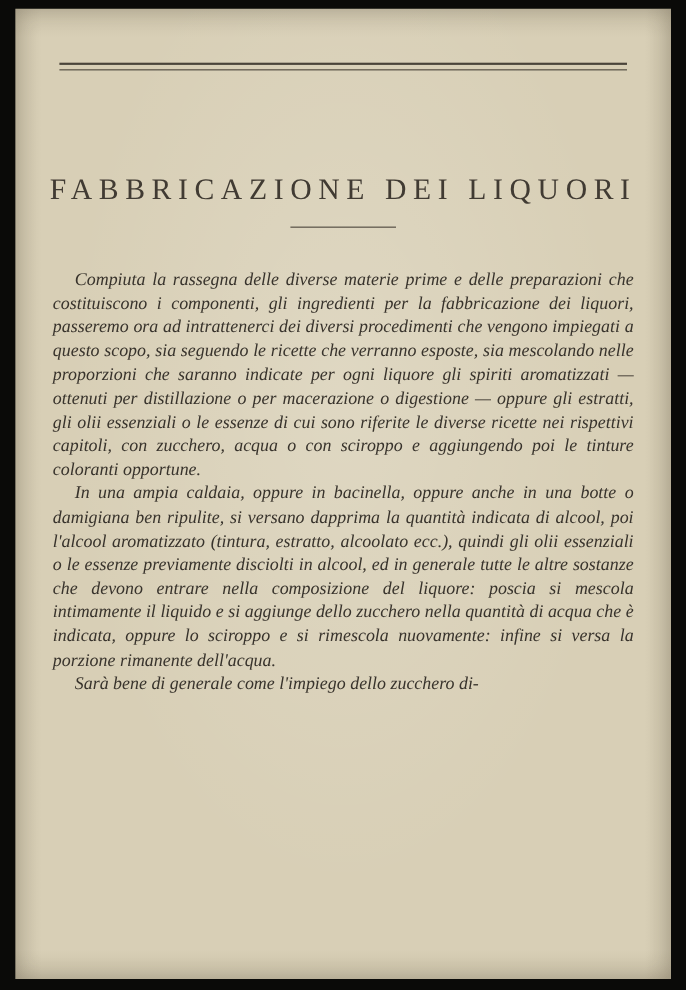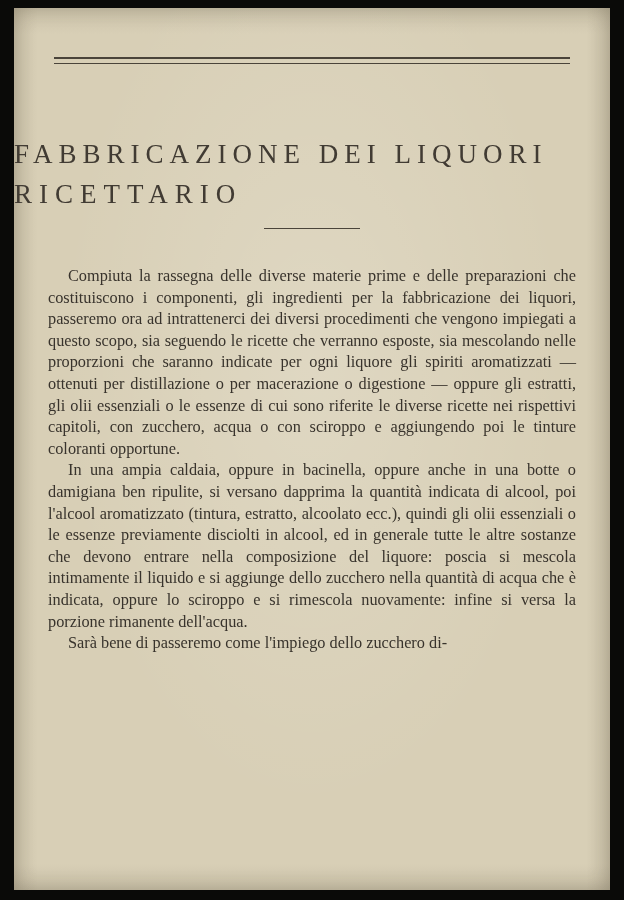--- a/index.html
+++ b/index.html
@@ -33,22 +33,22 @@
     box-shadow: inset 0 0 18px rgba(60,50,35,0.25);
     color: #3b352e;
   }
   .top-double-rule {
     margin: 49px 40px 0 40px;
     height: 4px;
     border-top: 2px solid #4a443a;
     border-bottom: 1px solid #4a443a;
   }
   .title-block {
-    margin-top: 70px;
-    text-align: left;
+    margin-top: 88px;
+    text-align: center;
     color: #413b33;
     font-family: Liberation Serif, serif;
   }
   .title-line-1 {
     font-size: 27px;
     letter-spacing: 6px;
     line-height: 40px;
     white-space: nowrap;
   }
   .title-line-2 {
@@ -63,40 +63,40 @@
     border-top: 1.5px solid #4a443a;
     margin: 14px auto 0 auto;
   }
   .body-text {
     margin-top: 36px;
     padding: 0 34px;
     font-size: 16.3px;
     line-height: 21.6px;
     text-align: justify;
     color: #38332c;
+    font-style: italic;
   }
   .body-text p {
     margin: 0;
     text-indent: 20px;
   }
 </style>
 </head>
 <body>
 
 <div class="scan-frame"></div>
 
 <div class="book-page">
 
   <div class="top-double-rule"></div>
 
   <div class="title-block">
     <div class="title-line-1">FABBRICAZIONE DEI LIQUORI</div>
-    <div class="title-line-2">RICETTARIO</div>
     <div class="title-divider"></div>
   </div>
 
   <div class="body-text">
     <p>Compiuta la rassegna delle diverse materie prime e delle preparazioni che costituiscono i componenti, gli ingredienti per la fabbricazione dei liquori, passeremo ora ad intrattenerci dei diversi procedimenti che vengono impiegati a questo scopo, sia seguendo le ricette che verranno esposte, sia mescolando nelle proporzioni che saranno indicate per ogni liquore gli spiriti aromatizzati — ottenuti per distillazione o per macerazione o digestione — oppure gli estratti, gli olii essenziali o le essenze di cui sono riferite le diverse ricette nei rispettivi capitoli, con zucchero, acqua o con sciroppo e aggiungendo poi le tinture coloranti opportune.</p>
     <p>In una ampia caldaia, oppure in bacinella, oppure anche in una botte o damigiana ben ripulite, si versano dapprima la quantità indicata di alcool, poi l'alcool aromatizzato (tintura, estratto, alcoolato ecc.), quindi gli olii essenziali o le essenze previamente disciolti in alcool, ed in generale tutte le altre sostanze che devono entrare nella composizione del liquore: poscia si mescola intimamente il liquido e si aggiunge dello zucchero nella quantità di acqua che è indicata, oppure lo sciroppo e si rimescola nuovamente: infine si versa la porzione rimanente dell'acqua.</p>
-    <p>Sarà bene di passeremo come l'impiego dello zucchero di-</p>
+    <p>Sarà bene di generale come l'impiego dello zucchero di-</p>
   </div>
 
 </div>
 
 </body></html>

